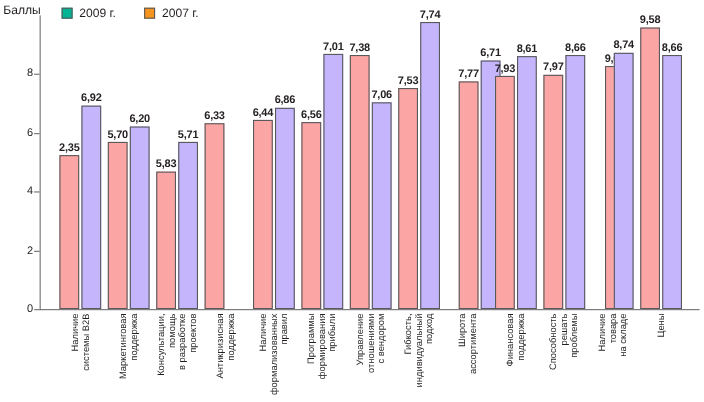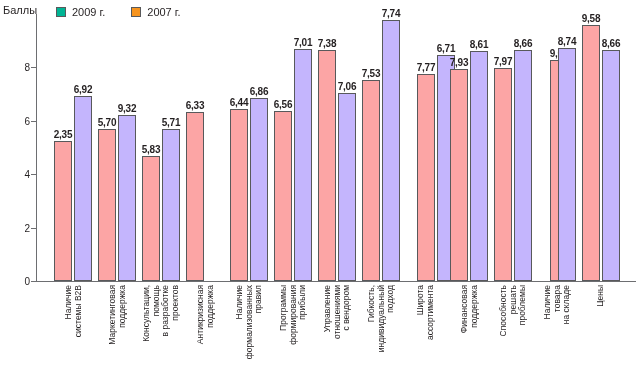--- a/index.html
+++ b/index.html
@@ -89,21 +89,21 @@
           </div>
           <div class="bar s2007" style="left: 20px; height: 184.764px; margin-top: 20px;">
             <div class="bar-value">6,92</div>
           </div>
         </div>
         <div class="group" style="left: 62px; width: 38px;">
           <div class="bar s2009" style="left: 0px; height: 152.19px;">
             <div class="bar-value">5,70</div>
           </div>
           <div class="bar s2007" style="left: 20px; height: 165.54px;">
-            <div class="bar-value">9,32</div>
+            <div class="bar-value">6,20</div>
           </div>
         </div>
         <div class="group" style="left: 106px; width: 38px;">
           <div class="bar s2009" style="left: 0px; height: 125px;">
             <div class="bar-value">5,83</div>
           </div>
           <div class="bar s2007" style="left: 20px; height: 152.457px;">
             <div class="bar-value">5,71</div>
           </div>
         </div>

